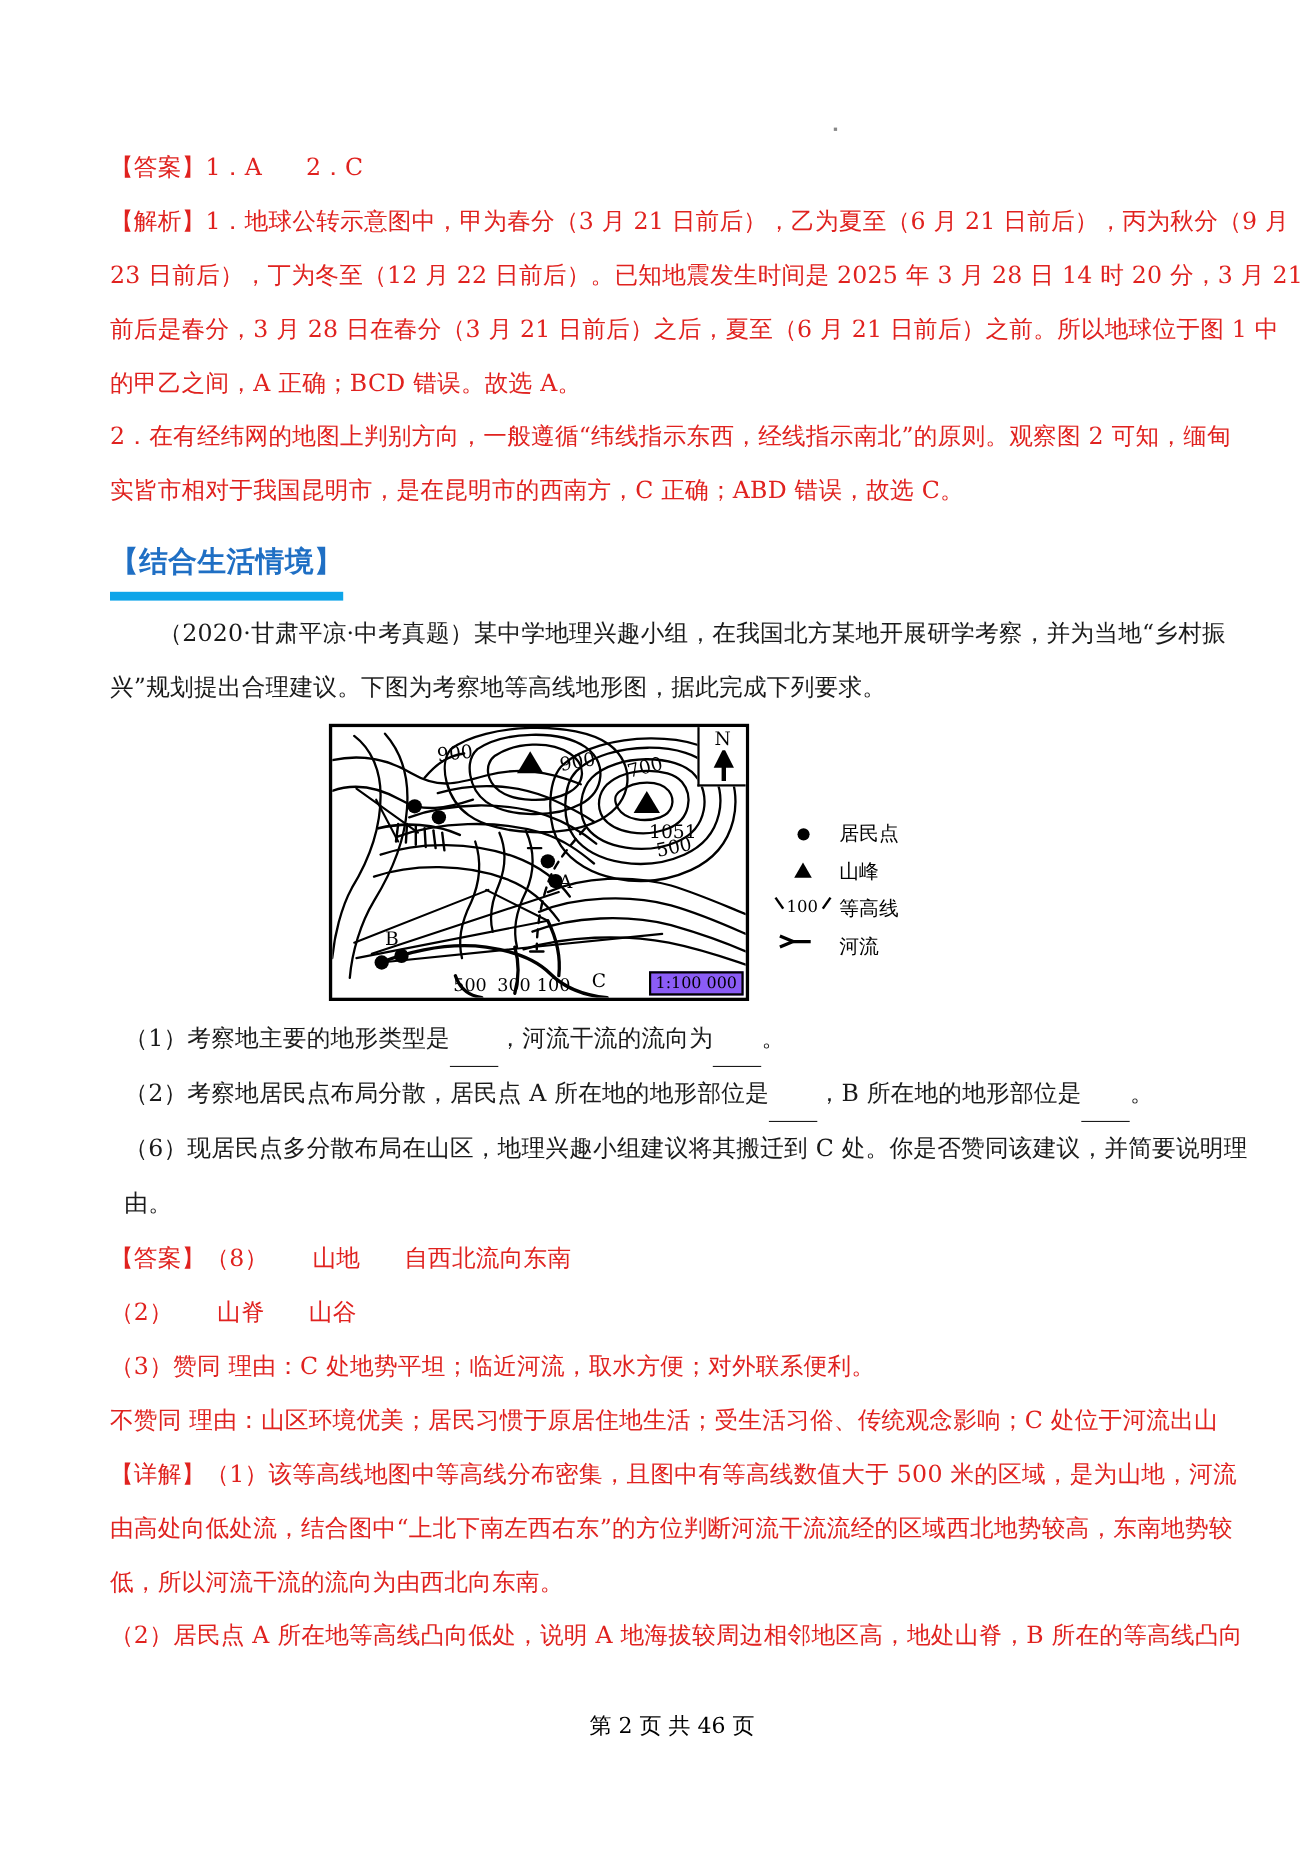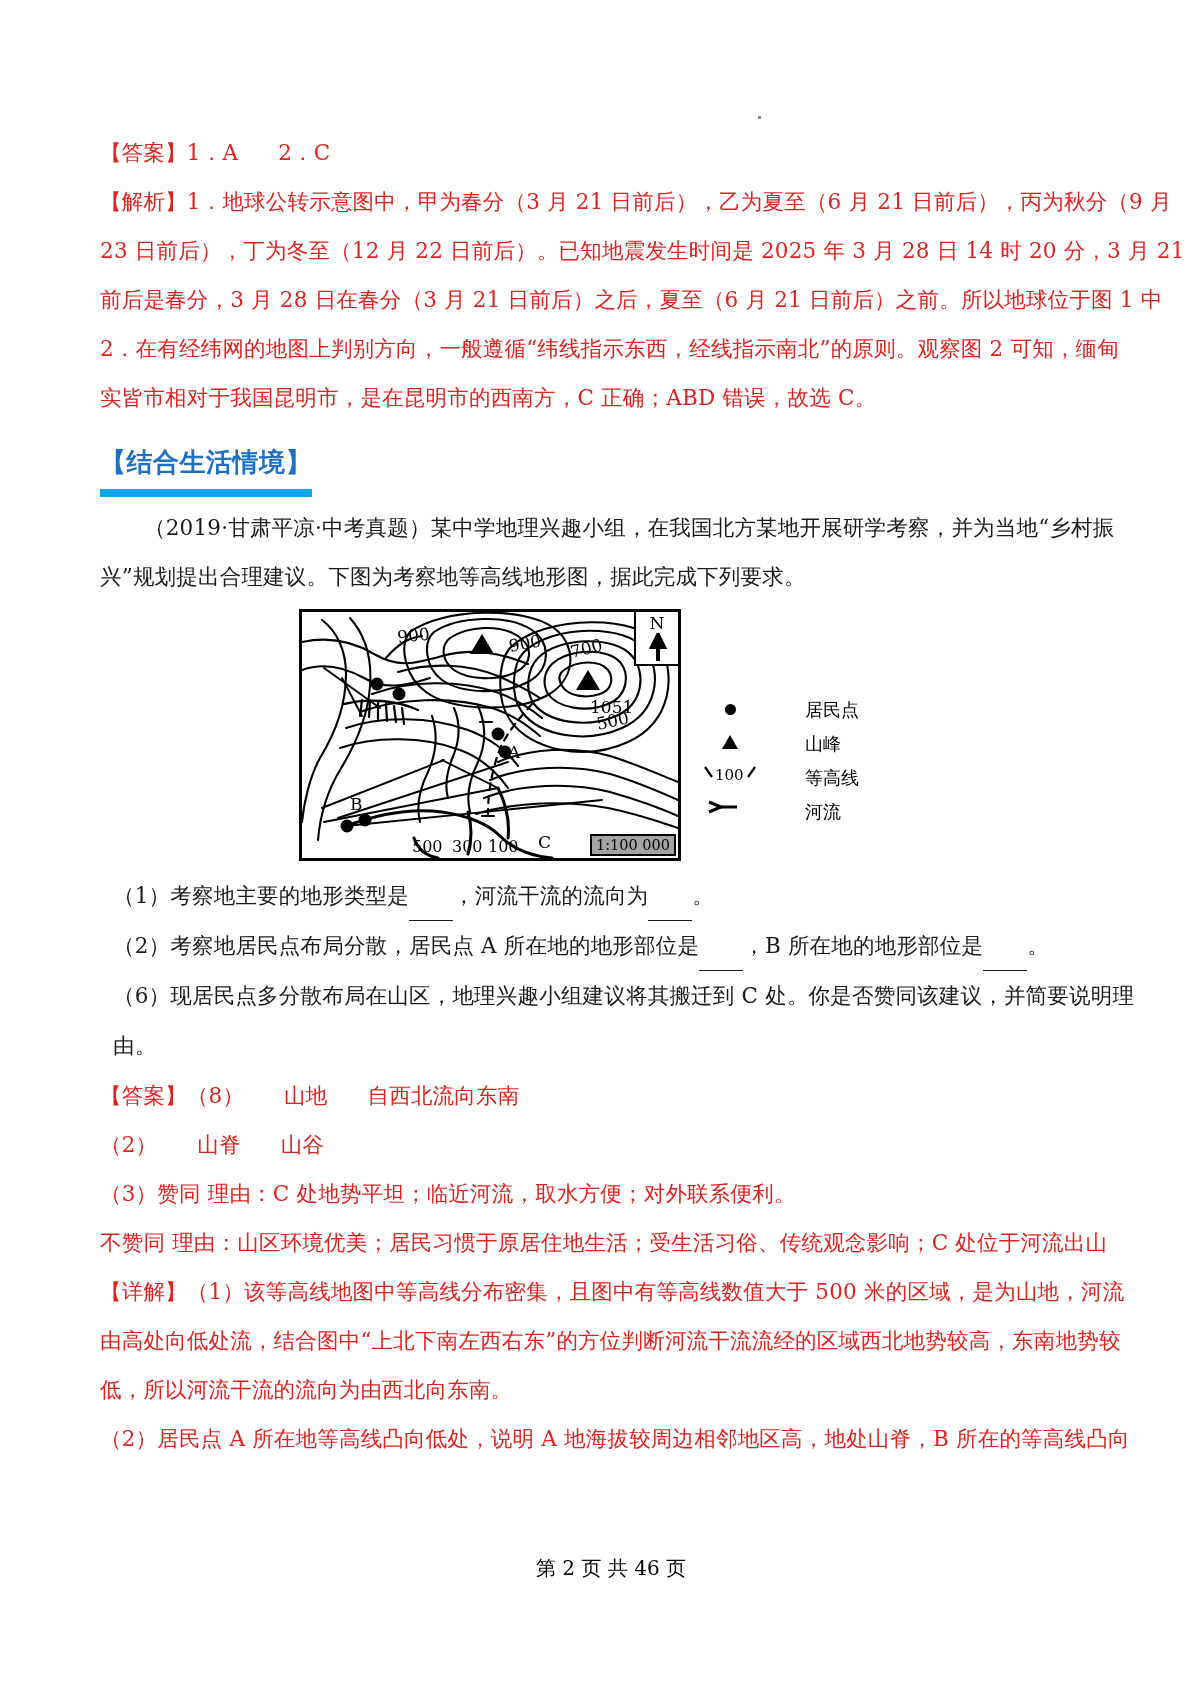--- a/index.html
+++ b/index.html
@@ -76,21 +76,21 @@
   .map-svg { position:absolute; left:0; top:0; }
   .legend {
     position: absolute;
     left: 404px;
     top: 84px;
     width: 200px;
     font-size: 17px;
     line-height: 34px;
     color: #000;
   }
-  .legend-row { display: flex; align-items: flex-start; height: 34px; gap: 42px; }
+  .legend-row { display: flex; align-items: flex-start; height: 34px; }
   .legend-sym {
     width: 54px;
     text-align: center;
     font-size: 16px;
     display: inline-block;
   }
   .legend-label { padding-left: 6px; font-size: 18px; }
   .dot-sym {
     display: inline-block;
     width: 11px; height: 11px;
@@ -142,28 +142,29 @@
 
   <div class="content">
 
     <div class="line red">
       <span>【答案】</span><span>1．A</span><span class="sp"></span><span>2．C</span>
     </div>
 
     <div class="line red">【解析】1．地球公转示意图中，甲为春分（3 月 21 日前后），乙为夏至（6 月 21 日前后），丙为秋分（9 月</div>
     <div class="line red">23 日前后），丁为冬至（12 月 22 日前后）。已知地震发生时间是 2025 年 3 月 28 日 14 时 20 分，3 月 21 日</div>
     <div class="line red">前后是春分，3 月 28 日在春分（3 月 21 日前后）之后，夏至（6 月 21 日前后）之前。所以地球位于图 1 中</div>
+    <div class="line red">的甲乙之间，A 正确；BCD 错误。故选 A。</div>
     <div class="line red">2．在有经纬网的地图上判别方向，一般遵循“纬线指示东西，经线指示南北”的原则。观察图 2 可知，缅甸</div>
     <div class="line red">实皆市相对于我国昆明市，是在昆明市的西南方，C 正确；ABD 错误，故选 C。</div>
 
     <div class="headwrap">
       <span class="blue-head">【结合生活情境】</span>
     </div>
 
-    <div class="line black indent2">（2019·甘肃平凉·中考真题）某中学地理兴趣小组，在我国北方某地开展研学考察，并为当地“乡村振</div>
+    <div class="line black indent2">（2020·甘肃平凉·中考真题）某中学地理兴趣小组，在我国北方某地开展研学考察，并为当地“乡村振</div>
     <div class="line black">兴”规划提出合理建议。下图为考察地等高线地形图，据此完成下列要求。</div>
 
     <div class="figure-wrap">
       <div class="figure">
 
         <div class="map-box">
           <svg class="map-svg" width="376" height="246" viewBox="0 0 376 246">
             <g fill="none" stroke="#000" stroke-width="2.1" stroke-linecap="round" stroke-linejoin="round">
 
               <path d="M0,30 C28,24 52,30 72,42 C96,56 112,52 140,44 C170,36 196,40 226,52"></path>
@@ -265,21 +266,21 @@
           <div style="position:absolute; right:0px; top:0px; width:44px; height:54px; border-left:2.5px solid #000; border-bottom:2.5px solid #000; background:#fff; box-sizing:border-box;">
             <div style="text-align:center; font-size:17px; line-height:20px; padding-top:1px;">N</div>
             <svg width="44" height="30">
               <g stroke="#000" stroke-width="4" fill="#000">
                 <line x1="22" y1="28" x2="22" y2="10"></line>
                 <polygon points="22,2 28,14 16,14"></polygon>
               </g>
             </svg>
           </div>
 
-          <div style="position:absolute; right:2px; bottom:2px; border:2px solid #000; background:#a3a3a3; font-size:14.5px; padding:1px 4px; font-family:'DejaVu Serif','Liberation Serif',serif;">1:100 000</div>
+          <div style="position:absolute; right:2px; bottom:2px; border:2px solid #000; background:#8b5cf6; font-size:14.5px; padding:1px 4px; font-family:'DejaVu Serif','Liberation Serif',serif;">1:100 000</div>
         </div>
 
         <div class="legend">
           <div class="legend-row">
             <span class="legend-sym"><span class="dot-sym"></span></span>
             <span class="legend-label">居民点</span>
           </div>
           <div class="legend-row">
             <span class="legend-sym"><span class="tri-sym"></span></span>
             <span class="legend-label">山峰</span>

